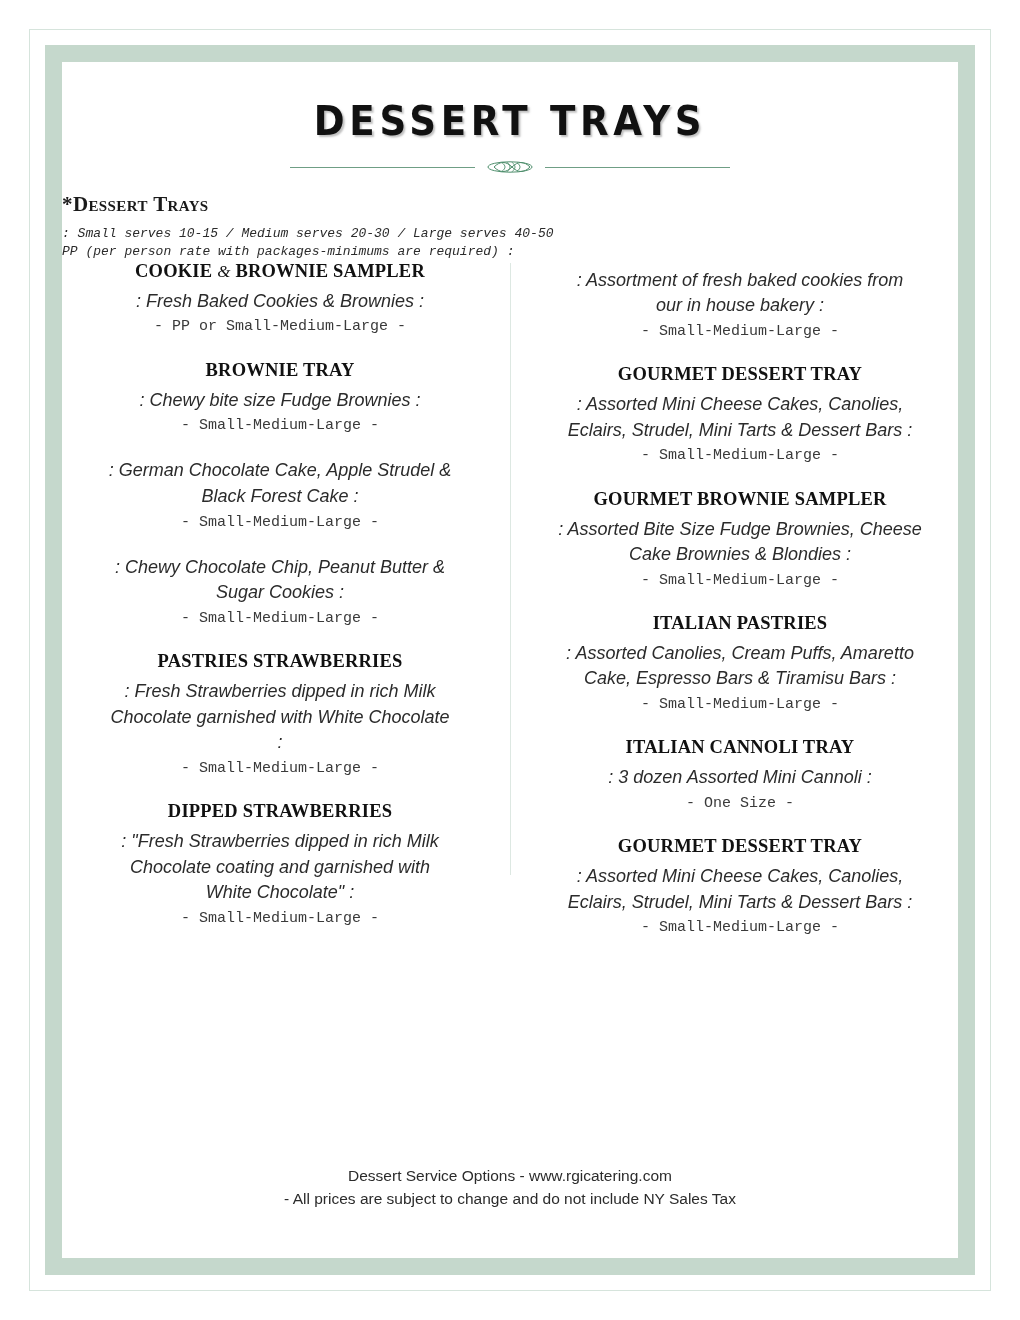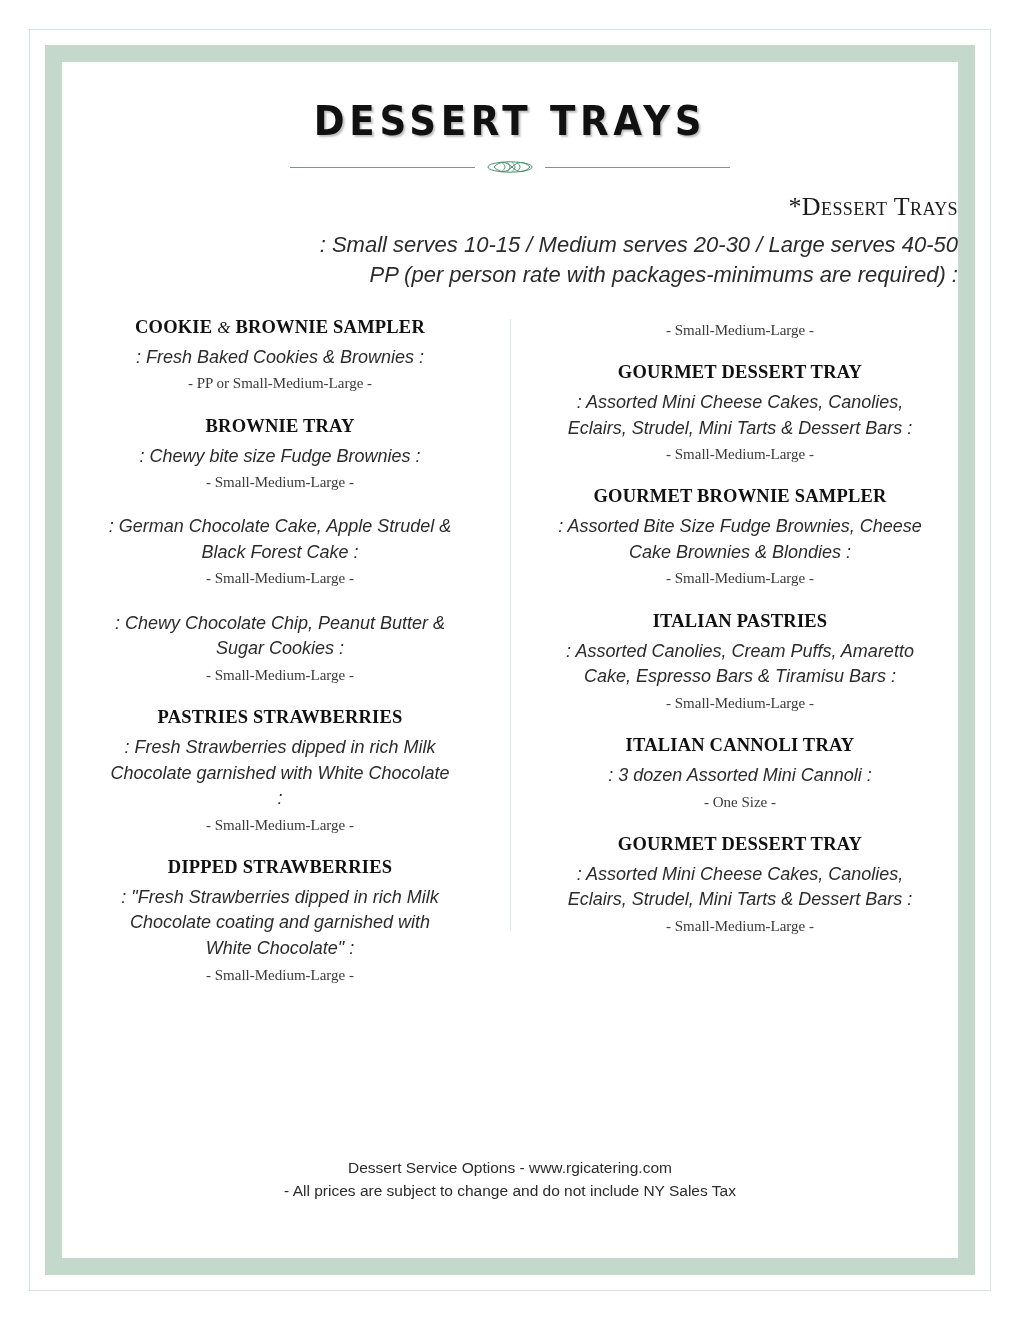--- a/index.html
+++ b/index.html
@@ -84,44 +84,43 @@
     background: #6f9e85;
   }
   .divider-ornament {
     flex: 0 0 auto;
     margin: 0 5px;
     line-height: 0;
   }
 
   .subtitle {
     margin: 16px 0 0 0;
-    text-align: right;
+    text-align: left;
     font-family: "Liberation Serif", serif;
-    font-weight: normal;
-    font-size: 26px;
+    font-weight: bold;
+    font-size: 21px;
     font-variant: small-caps;
     color: #1a1a1a;
     letter-spacing: 0.4px;
   }
 
   .serving-info {
     margin: 8px 0 0 0;
-    text-align: right;
-    font-family: Liberation Sans, sans-serif;
+    text-align: left;
+    font-family: Liberation Mono, monospace;
     font-style: italic;
-    font-size: 22px;
+    font-size: 13px;
     line-height: 1.38;
     color: #2b2b2b;
   }
 
   
   .columns {
     position: relative;
     display: flex;
-    margin-top: 26px;
   }
   .col {
     width: 50%;
     box-sizing: border-box;
   }
   .col-left  { padding: 0 18px 0 6px; }
   .col-right { padding: 0 6px 0 18px; }
 
   .col-divider {
     position: absolute;
@@ -158,32 +157,32 @@
     font-style: italic;
     font-size: 18px;
     line-height: 1.42;
     color: #2b2b2b;
     white-space: pre-line;
   }
 
   .item-sizes {
     margin: 3px 0 0 0;
     text-align: center;
-    font-family: Liberation Serif, serif;
+    font-family: Liberation Mono, monospace;
     font-size: 15px;
     line-height: 1.35;
     color: #3a3a3a;
   }
 
   
   .footer {
     position: absolute;
     left: 0;
     right: 0;
-    bottom: 56px;
+    bottom: 48px;
     text-align: center;
     font-family: "Liberation Sans", sans-serif;
     font-size: 15.5px;
     line-height: 1.5;
     color: #2b2b2b;
   }
   .footer p { margin: 0; }
 </style>
 </head>
 <body>
@@ -263,20 +262,22 @@
 Chocolate coating and garnished with
 White Chocolate" :</p>
           <p class="item-sizes">- Small-Medium-Large -</p>
         </div>
 
       </div>
 
       <div class="col col-right">
 
         <div class="item">
+          <p class="item-desc">: Assortment of fresh baked cookies from
+our in house bakery  :</p>
           <p class="item-sizes">- Small-Medium-Large -</p>
         </div>
 
         <div class="item">
           <p class="item-name">GOURMET DESSERT TRAY</p>
           <p class="item-desc">: Assorted Mini Cheese Cakes, Canolies,
 Eclairs, Strudel, Mini Tarts &amp; Dessert Bars :</p>
           <p class="item-sizes">- Small-Medium-Large -</p>
         </div>
 

